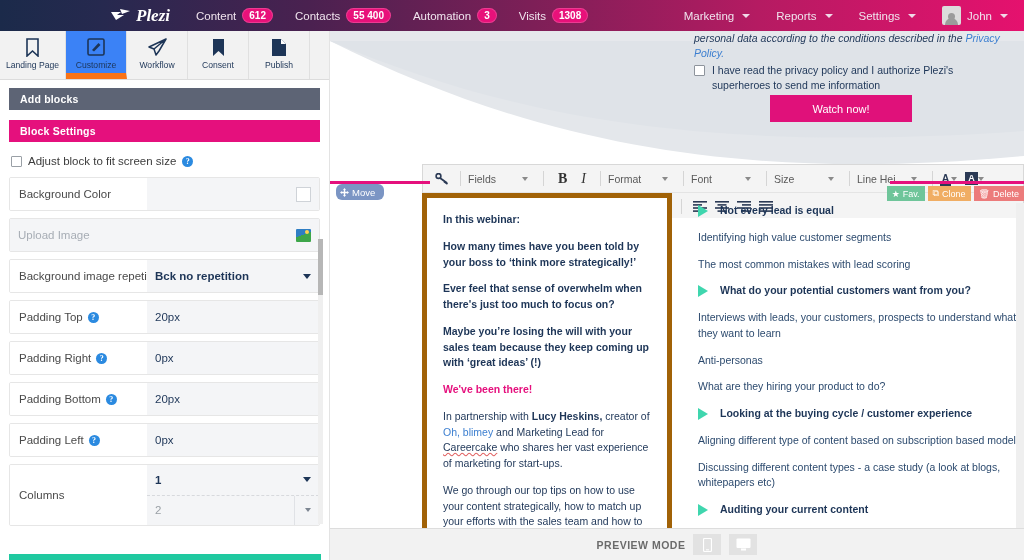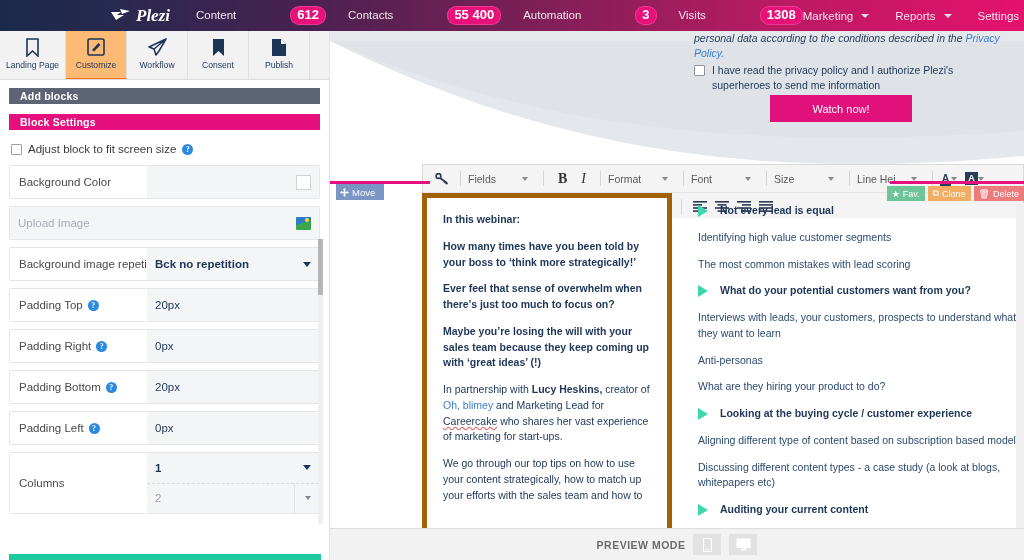--- a/index.html
+++ b/index.html
@@ -24,23 +24,22 @@
   }
   .topnav .logo svg { display: block; }
   .nav-left { display: flex; align-items: center; gap: 22px; margin-left: 26px; }
   .nav-right { display: flex; align-items: center; gap: 26px; margin-left: auto; margin-right: 16px; }
   .nav-item {
     color: #f0e4ee; font-size: 11.5px; display: flex; align-items: center; gap: 6px;
     white-space: nowrap;
   }
   .badge {
     background: #e8117a; color: #fff; border-radius: 9px;
-    font-size: 13px; font-weight: bold; padding: 2px 7px; line-height: 1.1;
+    font-size: 10px; font-weight: bold; padding: 2px 7px; line-height: 1.1;
     box-shadow: inset 0 0 0 1px rgba(255,255,255,.18);
-    margin-left: 48px;
   }
   .caret { display: inline-block; width: 0; height: 0;
     border-left: 4px solid transparent; border-right: 4px solid transparent;
     border-top: 4px solid #f0d9e8; margin-left: 2px; }
   .avatar { width: 19px; height: 19px; background: #dcdcdc; border-radius: 2px;
     display: flex; align-items: flex-end; justify-content: center; overflow: hidden; }
   .avatar .head { width: 7px; height: 7px; border-radius: 50%; background: #9b9b9b; position: relative; top: -5px; }
   .avatar .body { width: 13px; height: 7px; border-radius: 7px 7px 0 0; background: #9b9b9b; position: absolute; bottom: 0; }
   .avatar-wrap { position: relative; width: 19px; height: 19px; }
 
@@ -50,26 +49,26 @@
     background: #ffffff; border-right: 1px solid #e3e3e3;
   }
   .tabs { display: flex; height: 49px; background: #f2f2f2; border-bottom: 1px solid #dcdcdc; }
   .tab {
     width: 61px; padding-top: 5px;
     display: flex; flex-direction: column; align-items: center; gap: 2px;
     font-size: 8.6px; color: #1d3557; background: #f2f2f2;
     border-right: 1px solid #e0e0e0;
   }
   .tab.wide { width: 66px; }
-  .tab.active { background: #fdba74; border-bottom: 1px solid #f97316; }
+  .tab.active { background: #3b82f6; border-bottom: 6px solid #f97316; }
   .tab .ti { height: 22px; display: flex; align-items: center; }
 
   .panel-body { padding: 8px 9px 0 9px; }
   .section-head {
-    height: 16px; display: flex; align-items: center; padding-left: 11px;
+    height: 22px; display: flex; align-items: center; padding-left: 11px;
     color: #fff; font-size: 10.5px; font-weight: bold; letter-spacing: .2px;
   }
   .section-head.grey { background: #5d6475; }
   .section-head.pink { background: #e5107d; margin-top: 10px; }
 
   .checkline { display: flex; align-items: center; gap: 6px; margin: 13px 0 10px 2px; font-size: 11.5px; color: #3c3c3c; }
   .chk { width: 11px; height: 11px; border: 1px solid #9aa0a6; background:#fff; border-radius: 1px; }
   .helpicon {
     width: 11px; height: 11px; border-radius: 50%; background: #2b8ae0; color: #fff;
     font-size: 8px; font-weight: bold; display: inline-flex; align-items: center; justify-content: center;
@@ -141,21 +140,21 @@
   .rte-lbl { font-size: 10.5px; color: #5a5a5a; width: 54px; }
   .rte-lbl.w38 { width: 34px; }
   .rte-cv { width: 0; height: 0; border-left: 3px solid transparent; border-right: 3px solid transparent;
             border-top: 4px solid #8a8a8a; margin-right: 8px; }
   .rte-b { font-family: "Liberation Serif", serif; font-weight: bold; font-size: 14px; color: #333; padding: 0 7px; }
   .rte-i { font-family: "Liberation Serif", serif; font-style: italic; font-size: 14px; color: #333; padding: 0 7px; }
   .rte-ic { width: 22px; display: flex; align-items: center; justify-content: center; }
 
   .movetag {
     position: absolute; left: 6px; top: 153px; width: 48px; height: 16px; background: #7b95c4;
-    color: #fff; font-size: 9.5px; display: flex; align-items: center; gap: 3px; padding-left: 4px;
+    color: #fff; font-size: 9.5px; display: flex; align-items: center; gap: 3px; padding-left: 4px; border-radius: 6px;
   }
   .pinkline { position: absolute; left: 0; top: 150px; width: 100px; height: 3px; background: #e5107d; }
   .pinklineR { position: absolute; left: 560px; top: 150px; width: 134px; height: 3px; background: #e5107d; }
 
   .actbtns { position: absolute; right: 0px; top: 155px; display: flex; gap: 3px; }
   .actbtn { height: 15px; display: flex; align-items: center; gap: 3px; padding: 0 5px;
             color: #fff; font-size: 9px; }
   .actbtn.fav { background: #6fc59a; }
   .actbtn.clone { background: #f0ad63; }
   .actbtn.del { background: #ec7b7b; }
@@ -574,20 +573,21 @@
         <span>🗑</span>
         <span>Delete</span>
       </div>
     </div>
 
     <div class="block">
       <p class="b">In this webinar:</p>
       <p class="b">How many times have you been told by your boss to ‘think more strategically!’</p>
       <p class="b">Ever feel that sense of overwhelm when there's just too much to focus on?</p>
       <p class="b">Maybe you’re losing the will with your sales team because they keep coming up with ‘great ideas’ (!)</p>
+      <p class="pink">We've been there!</p>
       <p><span>In partnership with </span><b>Lucy Heskins,</b><span> creator of </span><a href="#">Oh, blimey</a><span> and Marketing Lead for </span><span class="squig">Careercake</span><span> who shares her vast experience of marketing for start-ups.</span></p>
       <p>We go through our top tips on how to use your content strategically, how to match up your efforts with the sales team and how to</p>
     </div>
 
     <div class="rblock">
       <div class="line head"><i class="tri"></i><span>Not every lead is equal</span></div>
       <div class="line">Identifying high value customer segments</div>
       <div class="line">The most common mistakes with lead scoring</div>
       <div class="line head"><i class="tri"></i><span>What do your potential customers want from you?</span></div>
       <div class="line">Interviews with leads, your customers, prospects to understand what they want to learn</div>

